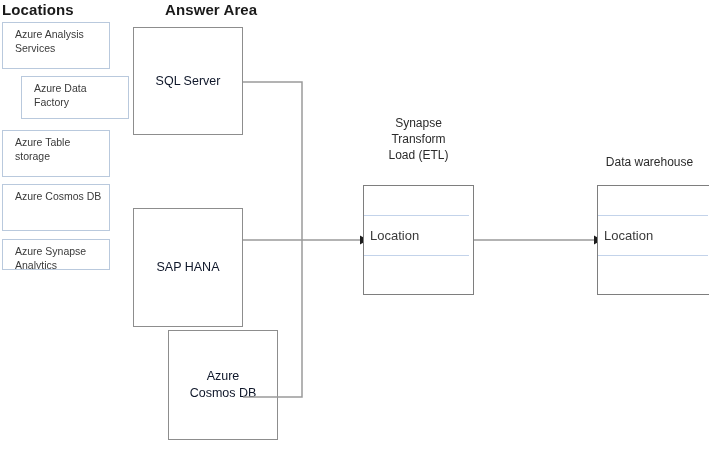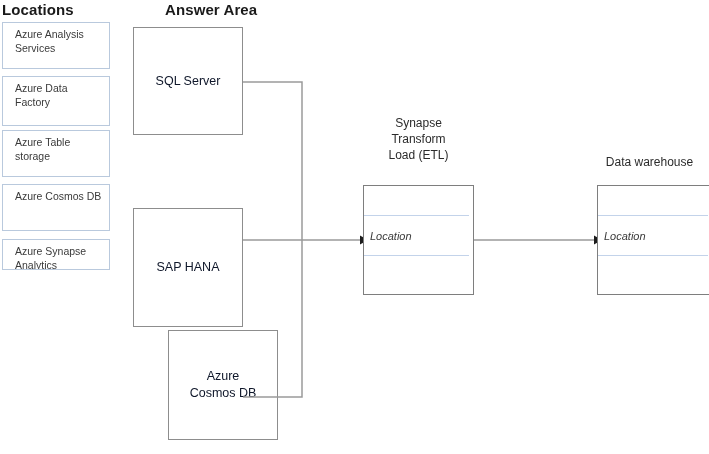--- a/index.html
+++ b/index.html
@@ -43,21 +43,21 @@
     border: 1px solid #b9c9dd;
     background: #ffffff;
     box-sizing: border-box;
     font-size: 10.5px;
     line-height: 13.5px;
     color: #3a3a3a;
     padding: 5px 5px 0 12px;
     overflow: hidden;
   }
   .loc-0 { top: 22px;  height: 47px; }
-  .loc-1 { top: 76px;  height: 50px; }
+  .loc-1 { top: 76px;  height: 43px; margin-left: 19px; }
   .loc-2 { top: 130px; height: 47px; }
   .loc-3 { top: 184px; height: 47px; }
   .loc-4 { top: 239px; height: 31px; }
 
   
   .ans-box {
     position: absolute;
     left: 133px;
     width: 110px;
     border: 1.6px solid #8d8d8d;
@@ -87,24 +87,23 @@
 
   .target-row {
     position: absolute;
     left: 0;
     right: 4px;
     border-top: 1.2px solid #c3d3ea;
     border-bottom: 1.2px solid #c3d3ea;
     box-sizing: border-box;
     display: flex;
     align-items: center;
-    font-size: 11px;
+    font-size: 13px;
     color: #3a3a3a;
     padding-left: 6px;
-    font-style: italic;
   }
   #etl-box .target-row { top: 29px; height: 41px; }
   #dwh-box .target-row { top: 29px; height: 41px; }
 
   
   .caption {
     position: absolute;
     font-size: 12px;
     line-height: 16px;
     color: #2b2b2b;

